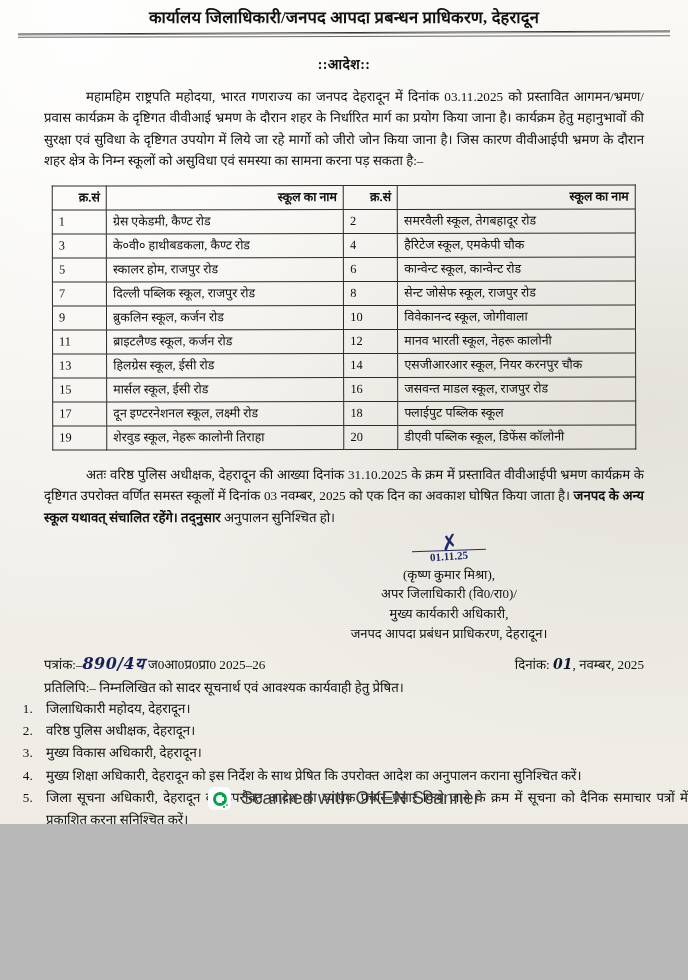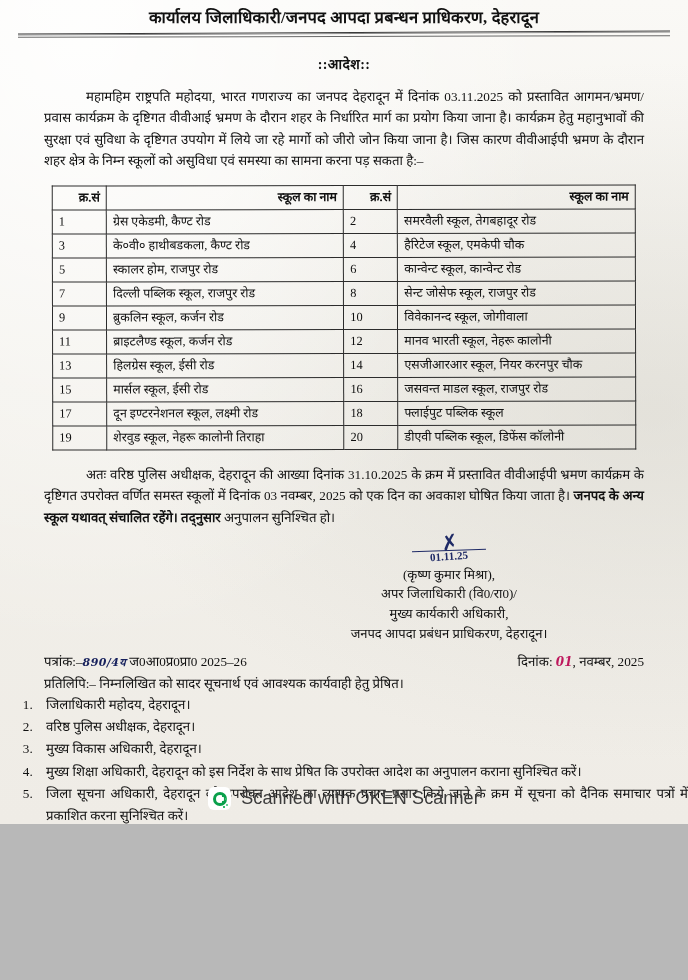--- a/index.html
+++ b/index.html
@@ -143,30 +143,30 @@
     justify-content: space-between;
     align-items: baseline;
     margin: 8px 44px 0 44px;
     font-size: 13.2px;
   }
   .hand {
     font-family: "DejaVu Serif", serif;
     font-style: italic;
     font-weight: 700;
     color: #16205c;
-    font-size: 11px;
+    font-size: 16px;
     letter-spacing: 0.4px;
     text-align: center;
   }
   .hand-sm {
     font-family: "DejaVu Serif", serif;
     font-style: italic;
     font-weight: 700;
-    color: #be185d;
-    font-size: 12px;
+    color: #0f172a;
+    font-size: 14px;
   }
 
   .copy-to {
     margin: 4px 44px 0 44px;
     font-size: 13.2px;
   }
   ol.recipients {
     margin: 2px 0 0 0;
     padding-left: 36px;
     font-size: 13.2px;

